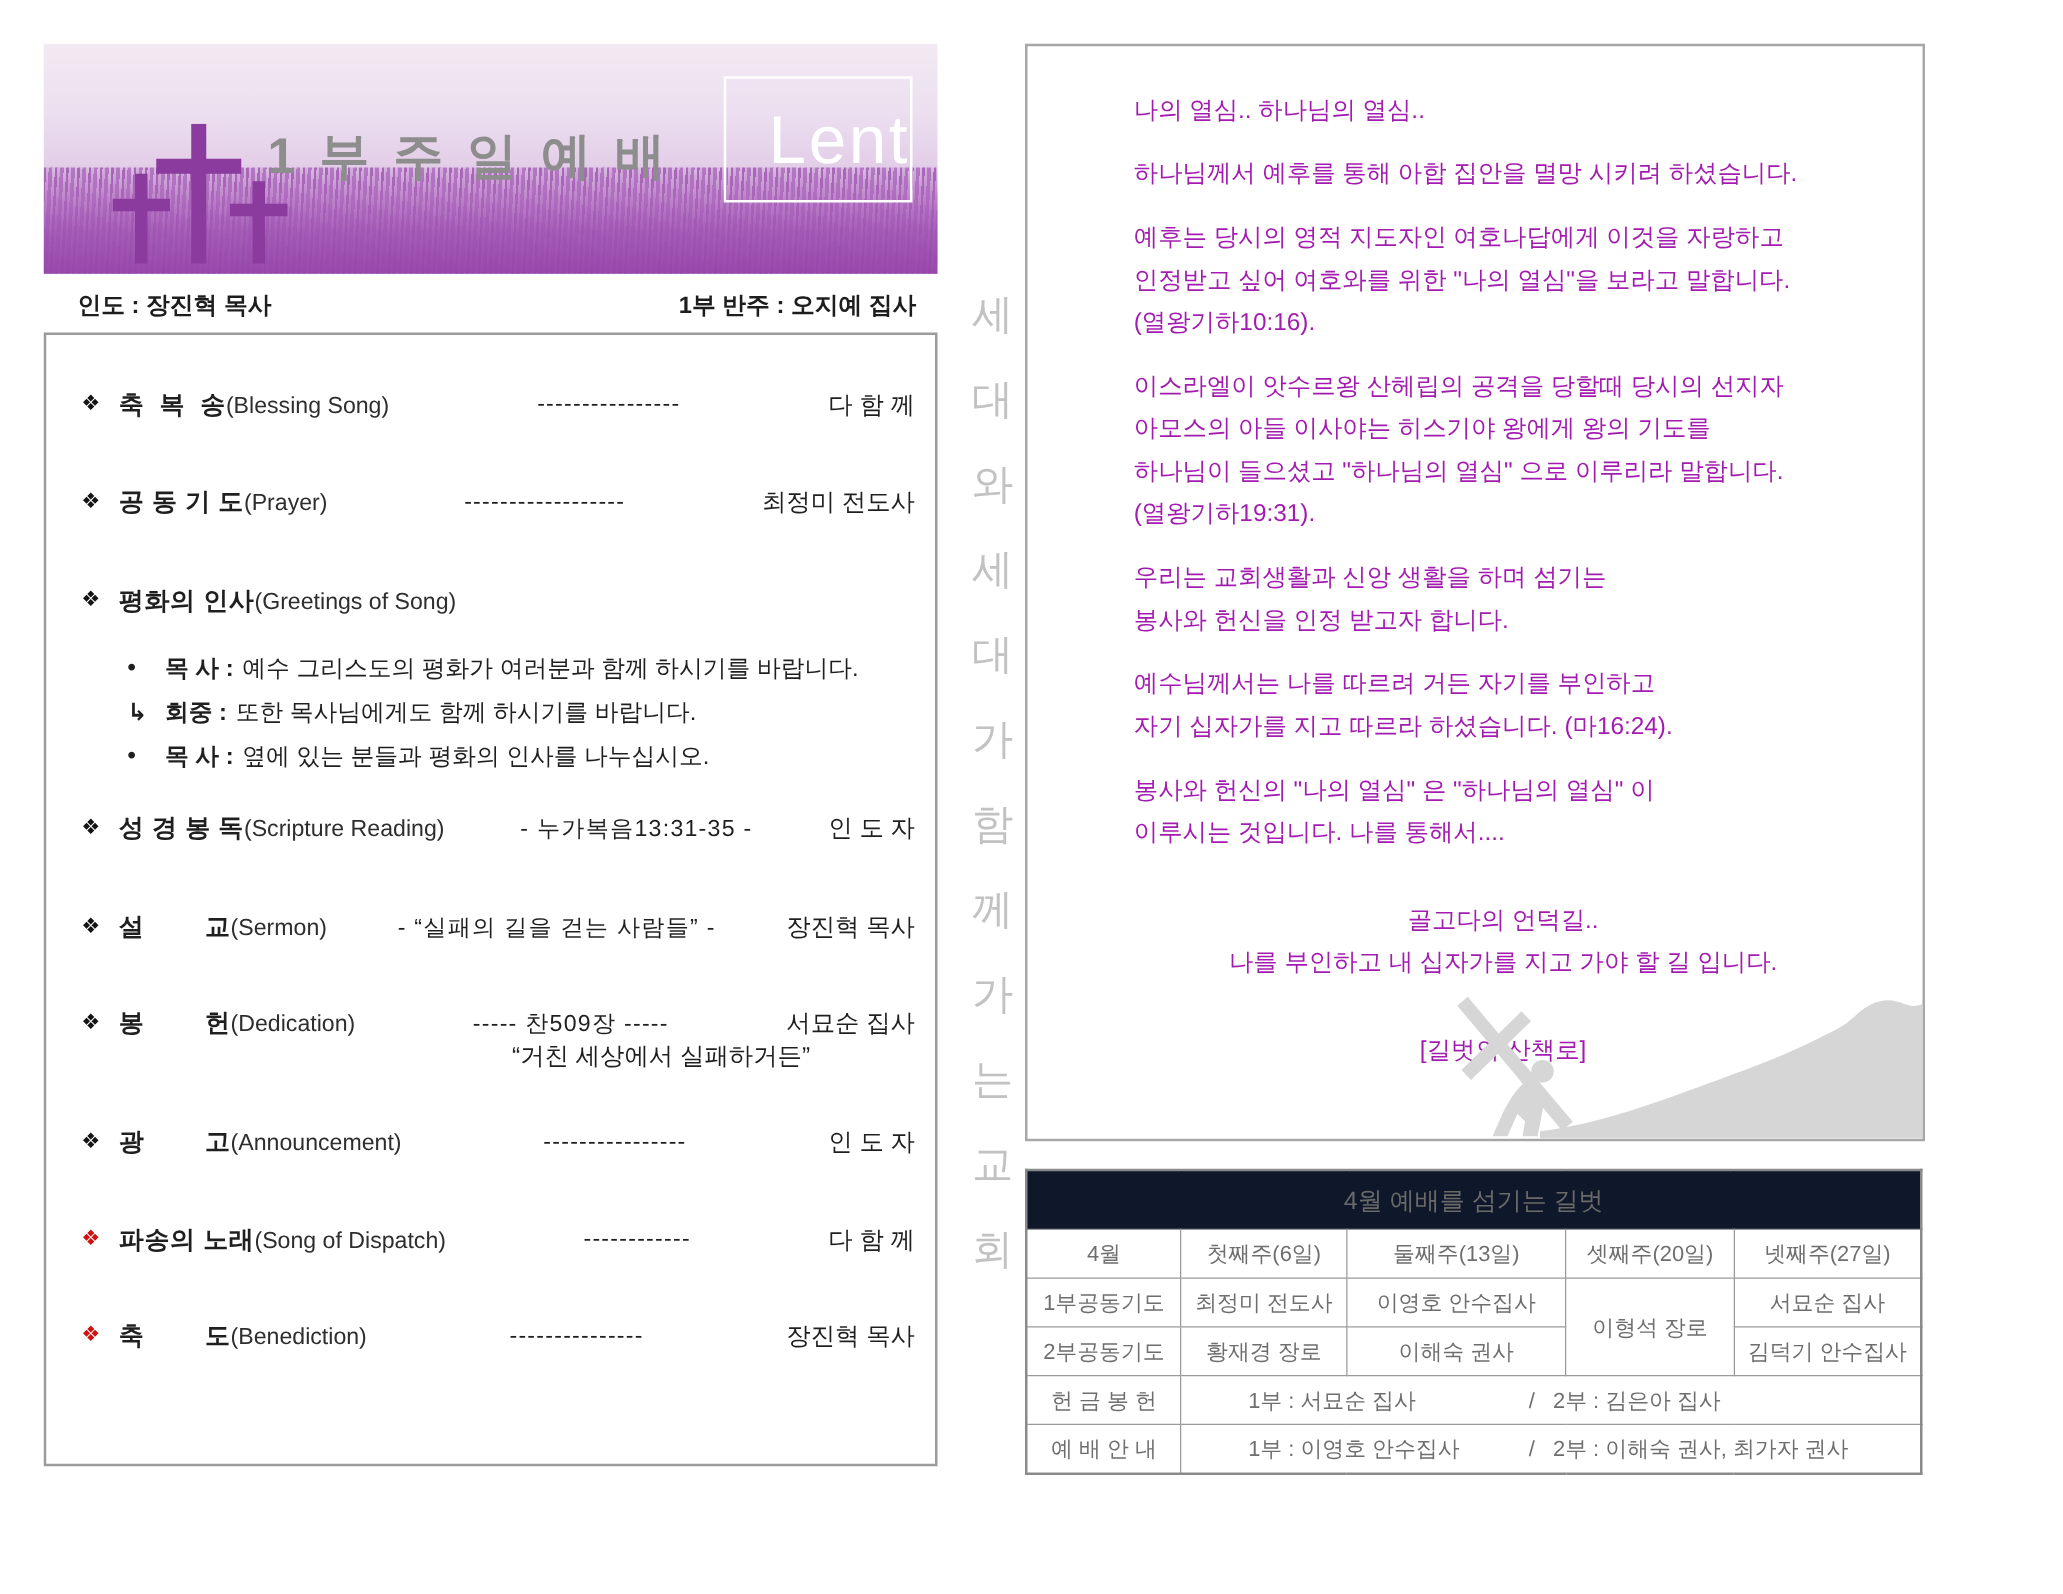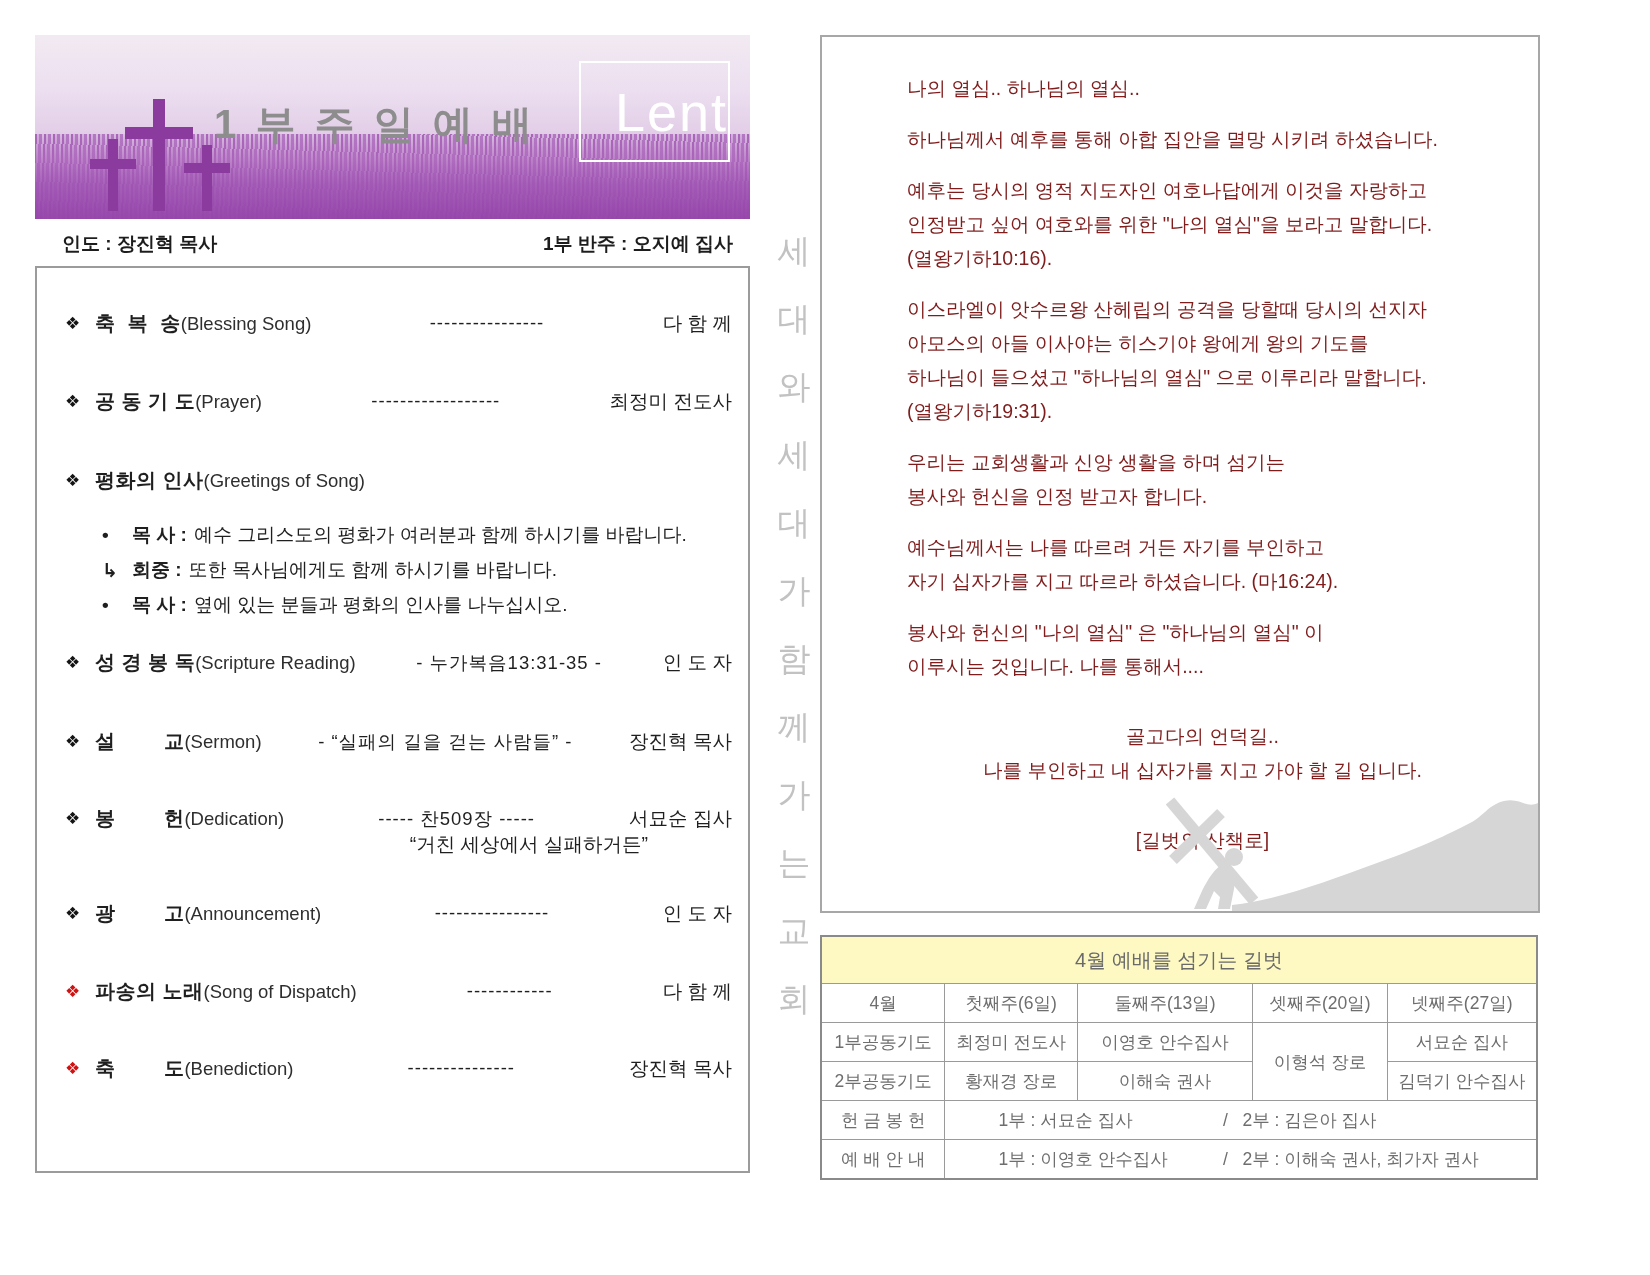--- a/index.html
+++ b/index.html
@@ -48,29 +48,29 @@
   .vert { position:absolute; left:770px; top:233px; width:48px; display:flex;
     flex-direction:column; gap:33px; font-size:33px; line-height:35px;
     color:#c2c2c2; text-align:center; }
 
   
   .right-box { position:absolute; left:820px; top:35px; width:716px; height:874px;
     border:2px solid #a7a7a7; background:#fff; overflow:hidden; }
   .devo { position:absolute; left:85px; right:40px; top:34px; }
   .rp { margin:0 0 17px 0; }
   .rp.extra { margin-top:36px;text-align:center; }
-  .rline { line-height:34px; font-size:19.5px; color:#7f1d1d; white-space:pre-wrap; }
+  .rline { line-height:34px; font-size:19.5px; color:#a21caf; white-space:pre-wrap; }
   .sil { position:absolute; left:0; bottom:0; }
 
   
   .serve-table { position:absolute; left:820px; top:935px; width:718px;
     border-collapse:collapse; table-layout:fixed; background:#fff; border:2px solid #8a8a8a; }
   .serve-table td { border:1px solid #9a9a9a; text-align:center; vertical-align:middle;
     font-size:17.5px; color:#6e6e6e; height:38px; padding:0; }
-  .serve-table td.tbl-title { height:46px; background:#fef9c3; font-size:20px; color:#6a6a6a; }
+  .serve-table td.tbl-title { height:46px; background:#0f172a; font-size:20px; color:#6a6a6a; }
   .serve-table td.splitcell { position:relative; }
   .serve-table .p1 { position:absolute; left:9%; top:50%; transform:translateY(-50%); white-space:pre; }
   .serve-table .p2 { position:absolute; left:47%; top:50%; transform:translateY(-50%); white-space:pre; }
 </style>
 </head>
 <body>
 
 <div id="page">
 
   <div class="banner">

